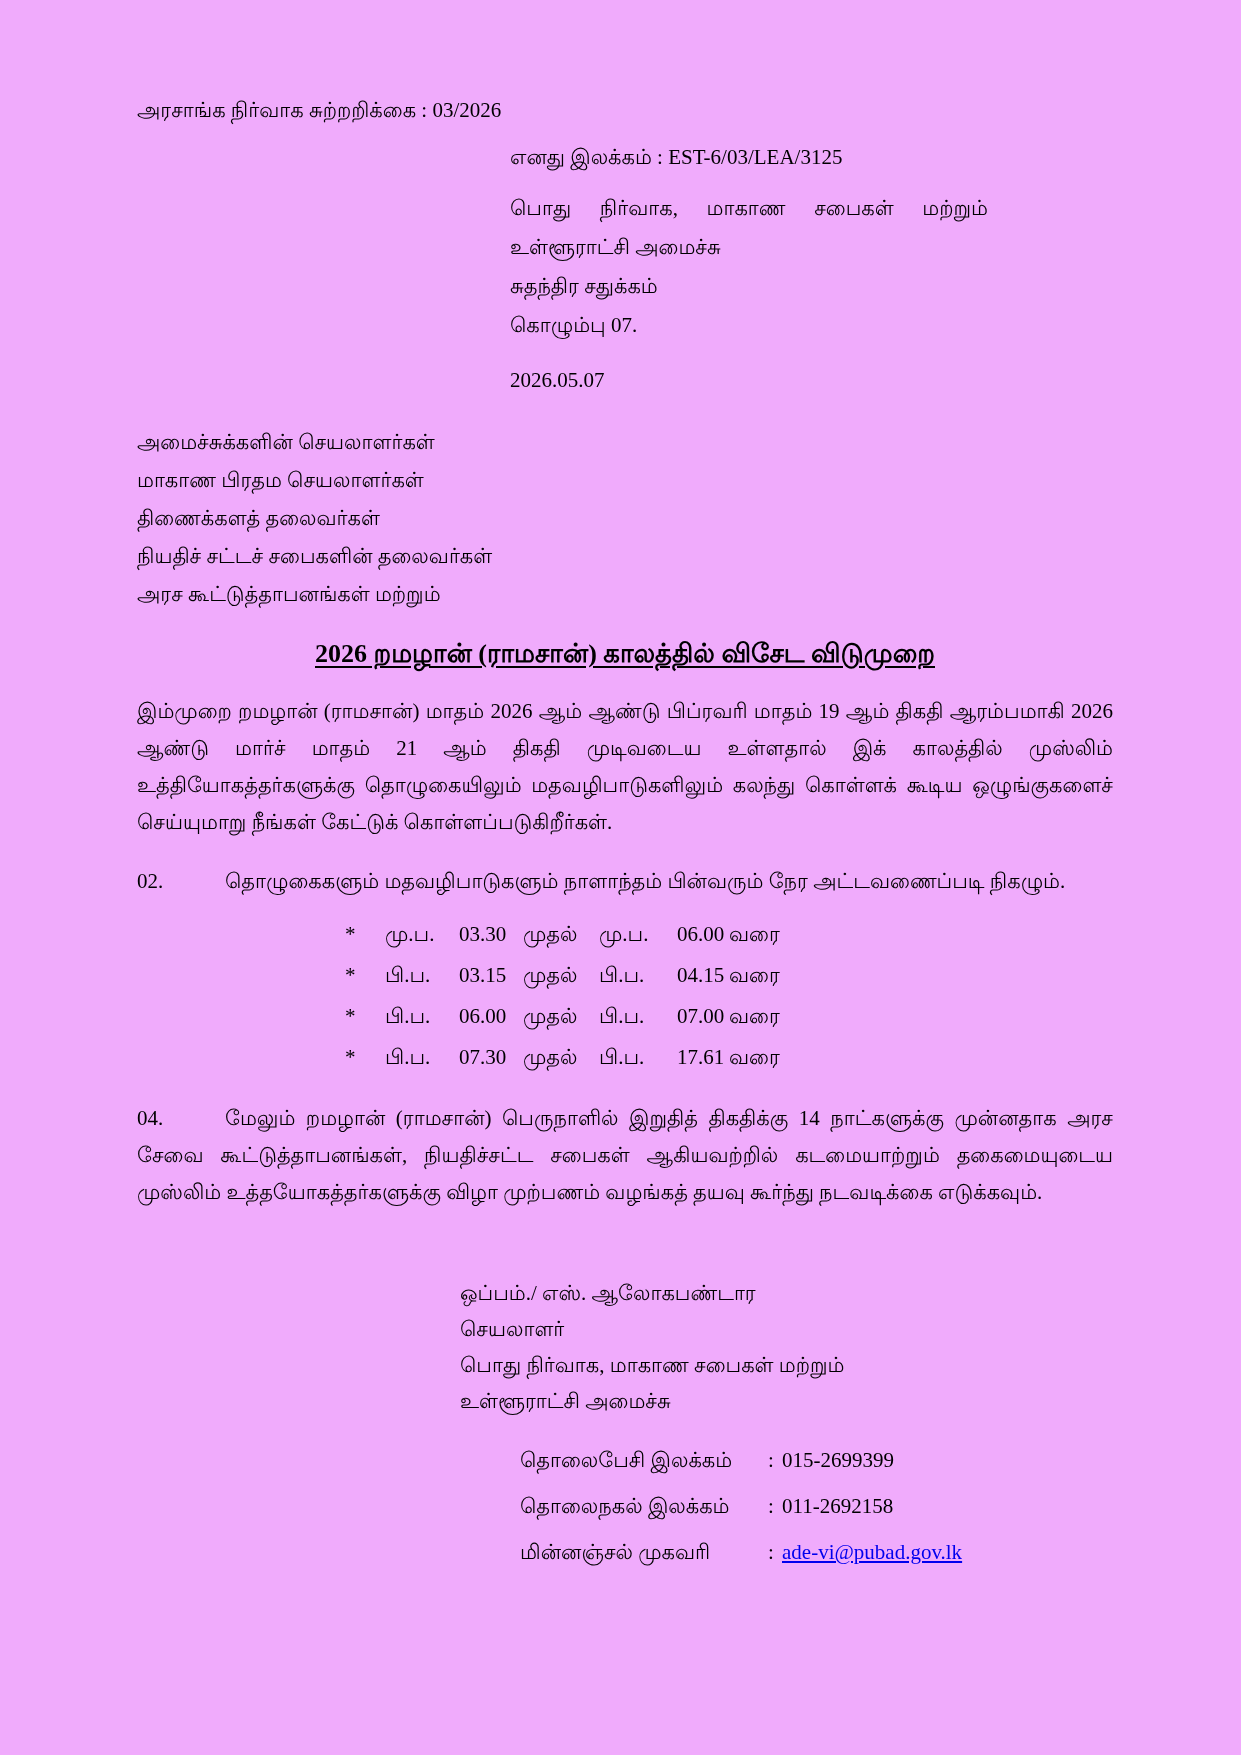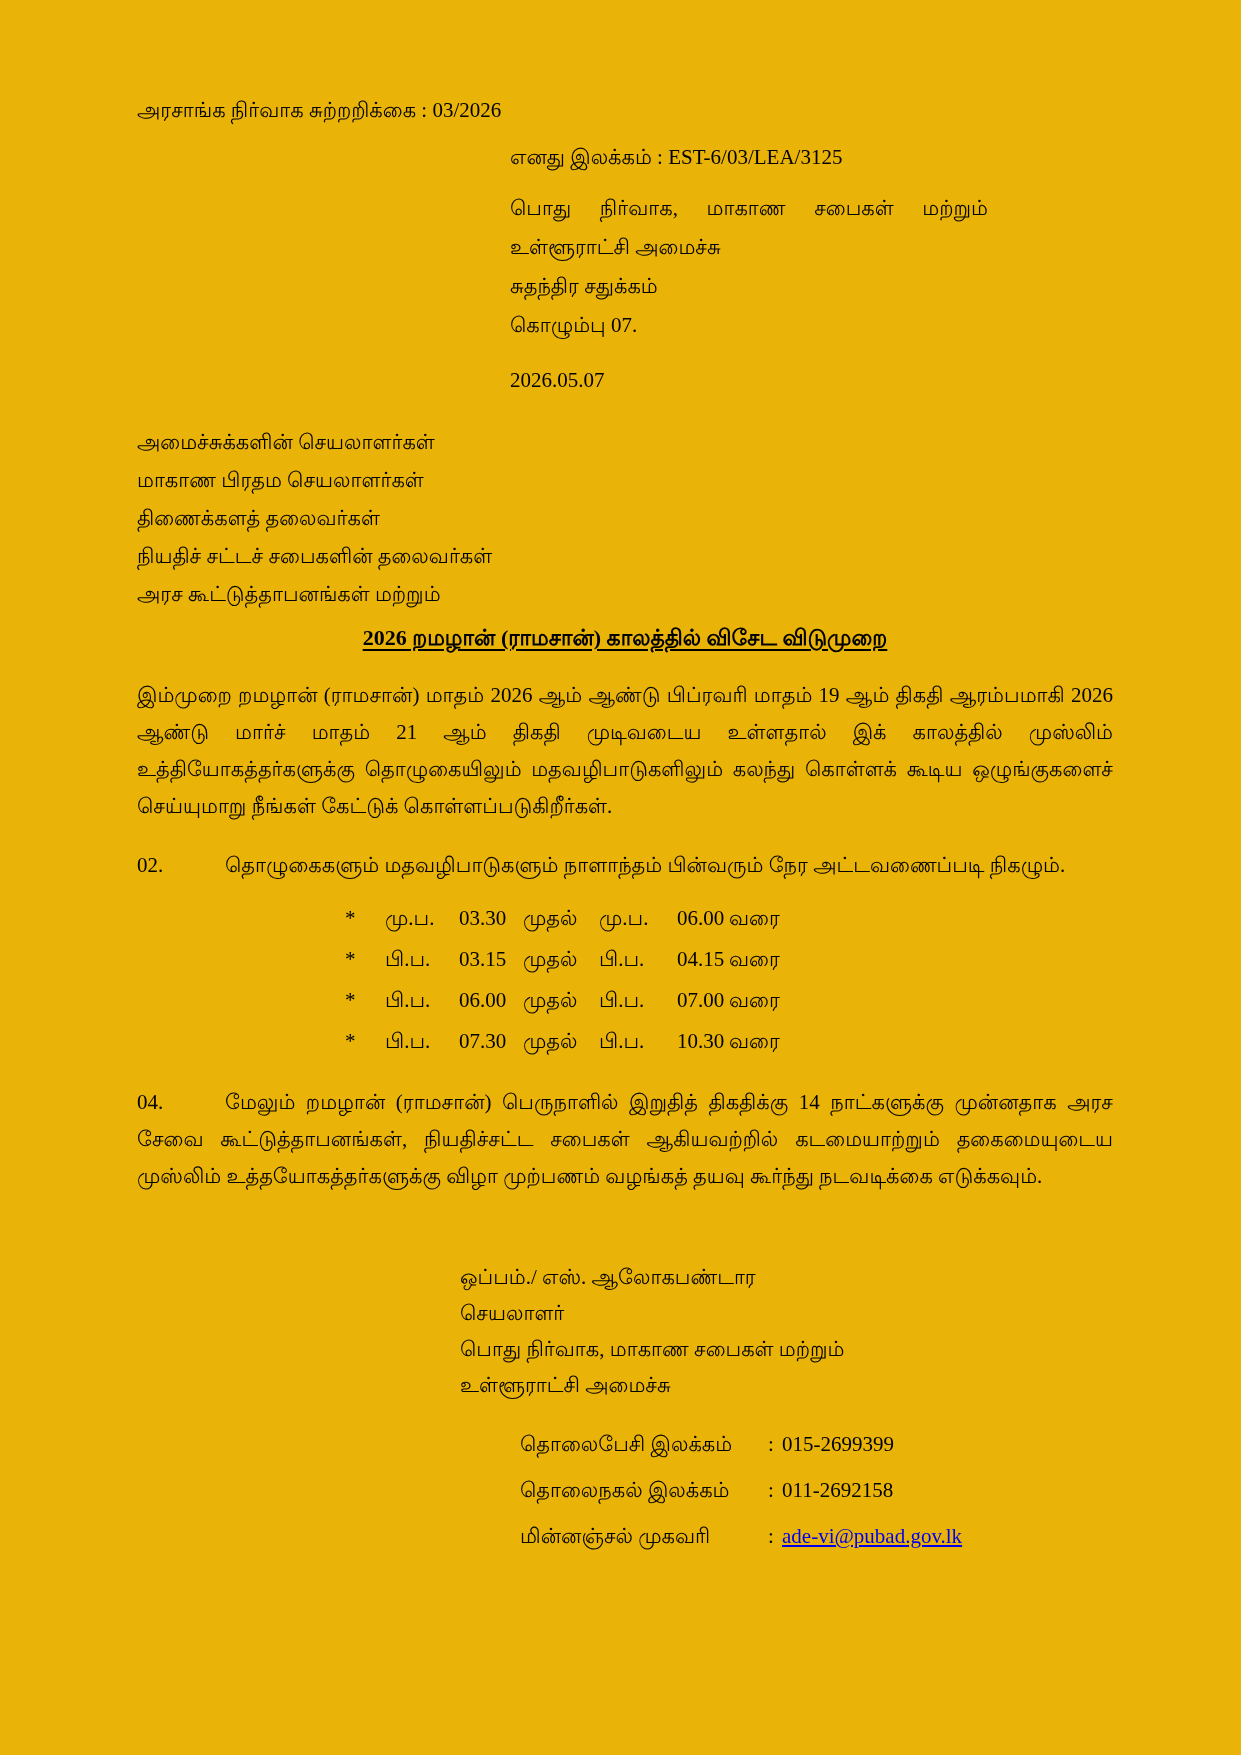--- a/index.html
+++ b/index.html
@@ -1,43 +1,43 @@
 <!DOCTYPE html>
 <html><head>
 <meta charset="utf-8">
 <style>
   * { box-sizing: border-box; margin: 0; padding: 0; }
   html, body { background: #ffffff; }
   .page {
     position: relative;
     width: 1241px;
     height: 1755px;
-    background: #eab308;
+    background: #f0abfc;
     color: #000000;
     font-family: "Liberation Serif", "DejaVu Serif", serif;
     font-size: 21px;
     padding: 96px 128px 0 137px;
     overflow: hidden;
   }
   .circ-no { font-size: 21px; line-height: 28px; }
 
   .ref-block { margin-left: 373px; width: 478px; margin-top: 18px; }
   .my-number { line-height: 30px; margin-bottom: 16px; }
   .addr-just { text-align: justify; text-align-last: justify; line-height: 40px; }
   .addr { line-height: 39px; }
   .date-line { margin-top: 20px; line-height: 30px; }
 
   .recipients { margin-top: 28px; }
   .recipients div { line-height: 38px; }
 
   .doc-title {
-    margin-top: 8px;
+    margin-top: 24px;
     text-align: center;
     font-weight: bold;
-    font-size: 22px;
+    font-size: 26px;
     line-height: 34px;
   }
   .doc-title span { text-decoration: underline; text-underline-offset: 4px; }
 
   .para {
     margin-top: 22px;
     text-align: justify;
     line-height: 37px;
   }
   .pnum { display: inline-block; width: 88px; }
@@ -125,21 +125,21 @@
       <span>பி.ப.</span>
       <span class="num">07.00</span>
       <span>வரை</span>
     </div>
     <div class="srow">
       <span>*</span>
       <span>பி.ப.</span>
       <span class="num">07.30</span>
       <span>முதல்</span>
       <span>பி.ப.</span>
-      <span class="num">10.30</span>
+      <span class="num">17.61</span>
       <span>வரை</span>
     </div>
   </div>
 
 
   <p class="para">
     <span class="pnum">04.</span><span>மேலும் றமழான் (ராமசான்) பெருநாளில் இறுதித் திகதிக்கு 14 நாட்களுக்கு முன்னதாக அரச சேவை கூட்டுத்தாபனங்கள், நியதிச்சட்ட சபைகள் ஆகியவற்றில் கடமையாற்றும் தகைமையுடைய முஸ்லிம் உத்தயோகத்தர்களுக்கு விழா முற்பணம் வழங்கத் தயவு கூர்ந்து நடவடிக்கை எடுக்கவும்.</span>
   </p>
 
   <div class="sig-block">

